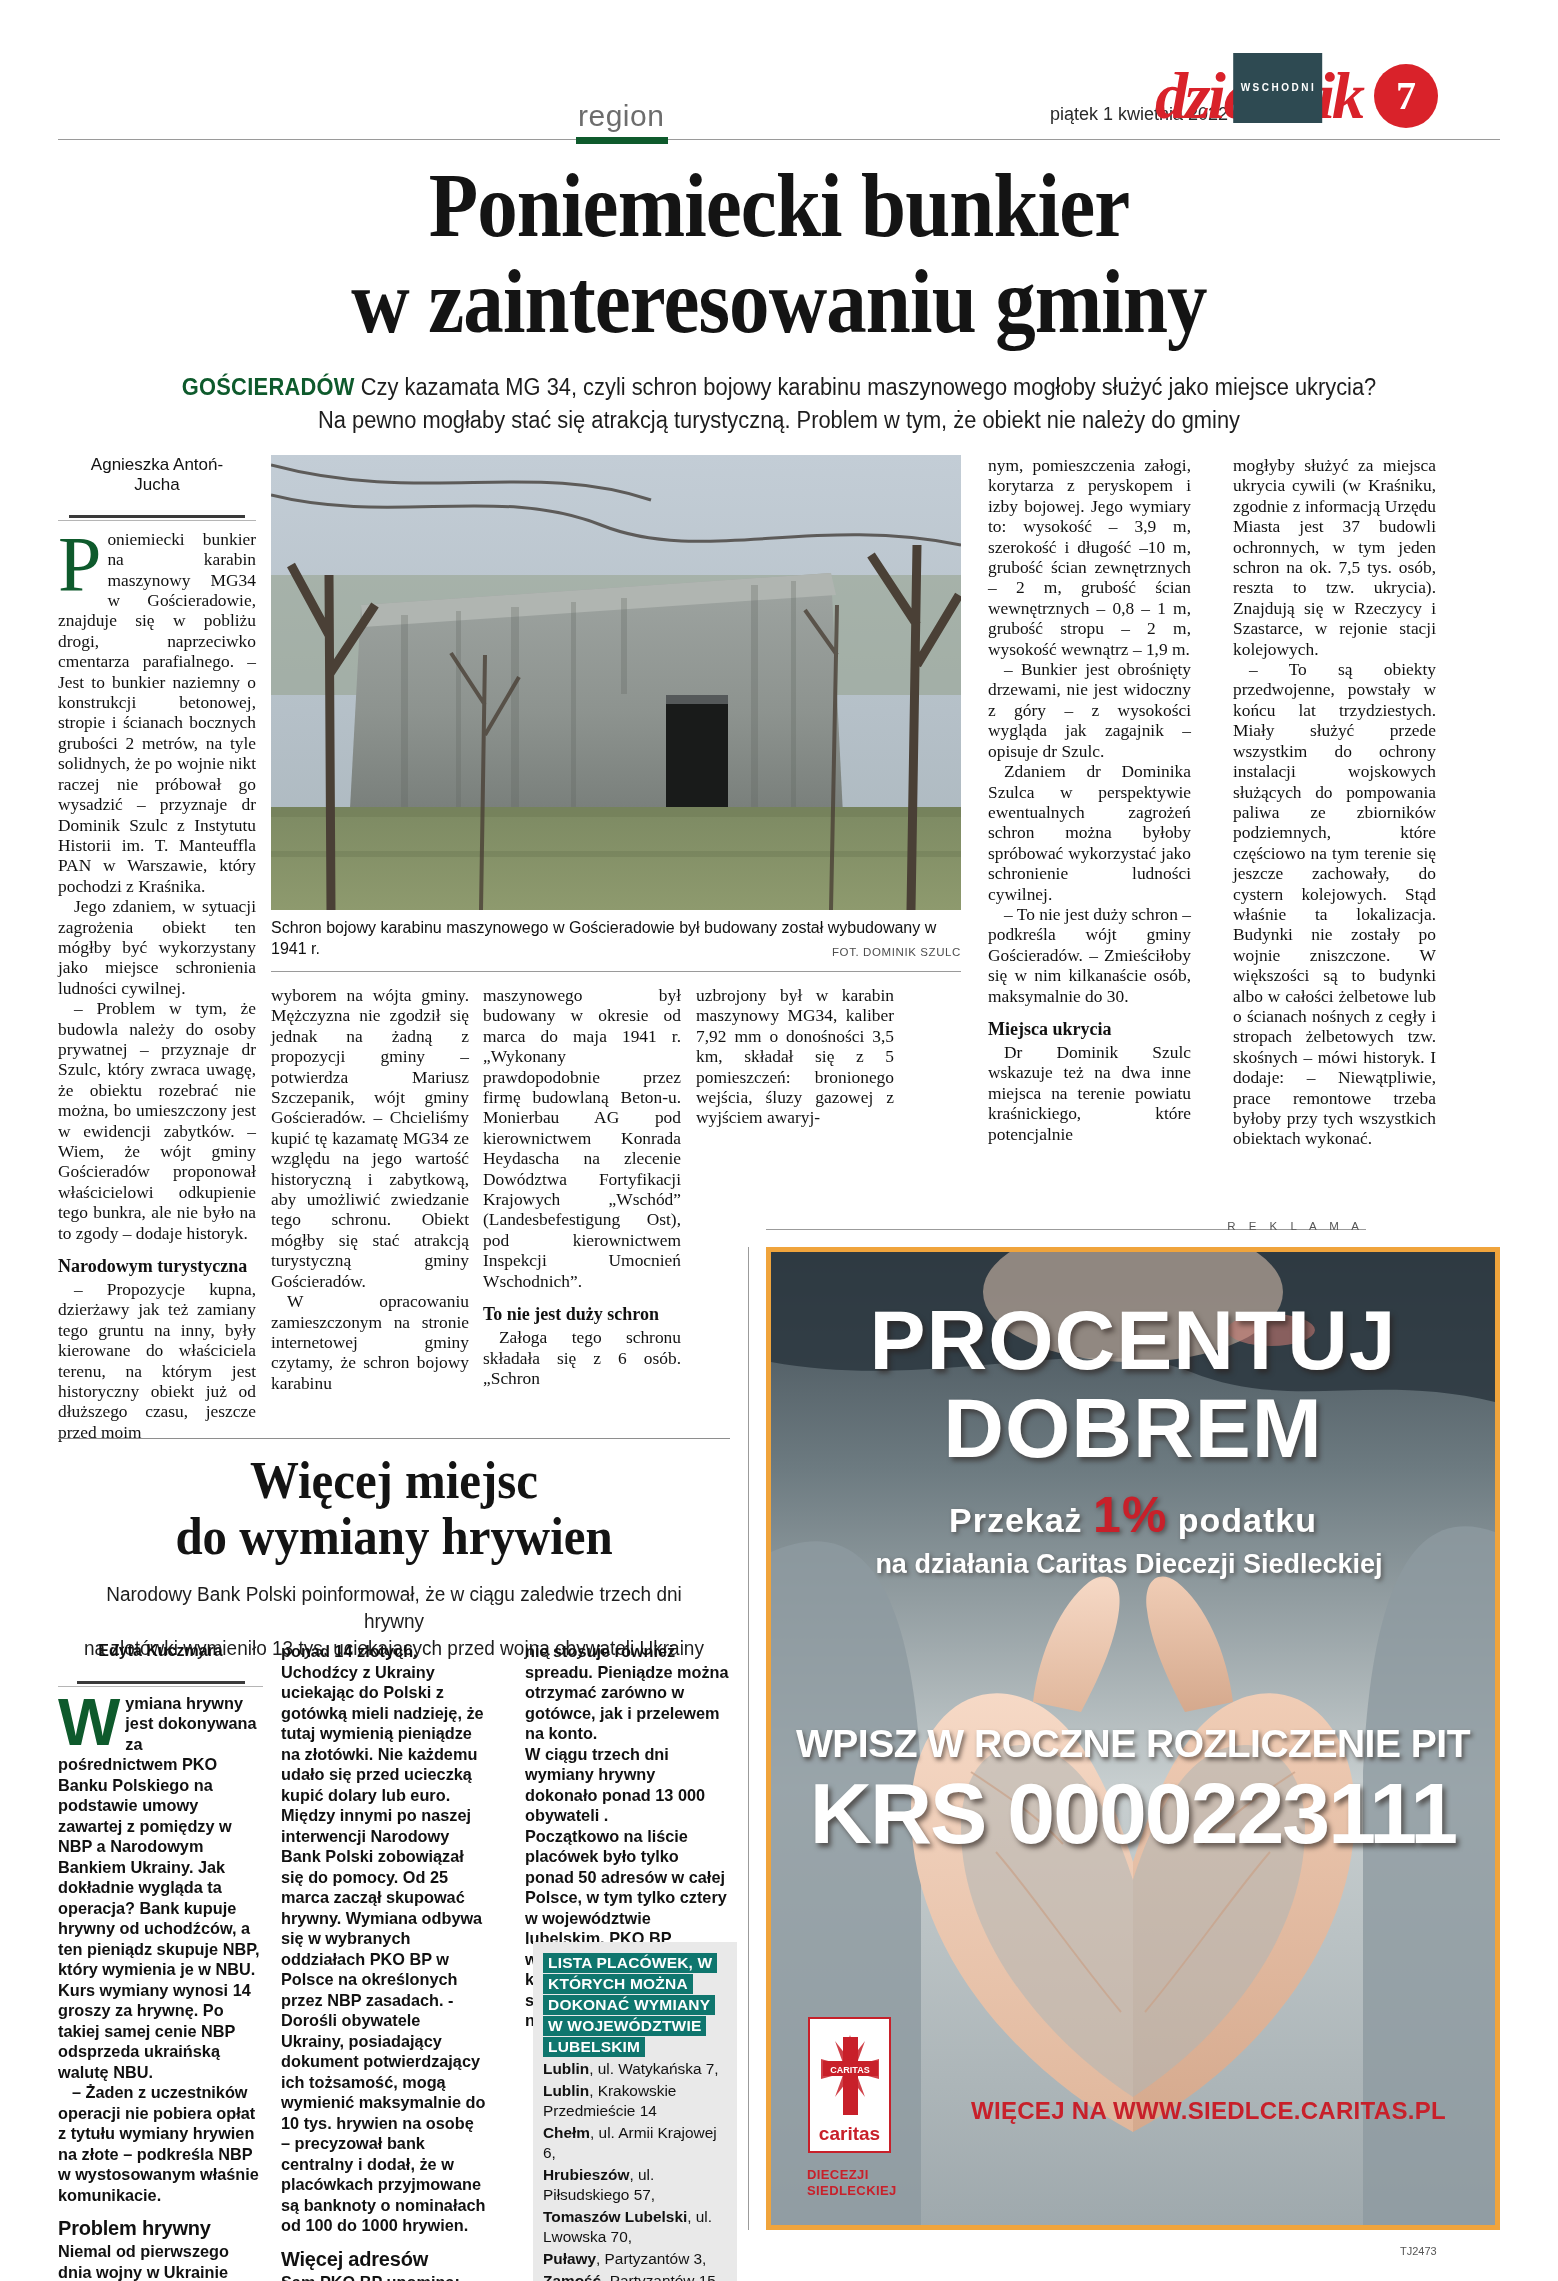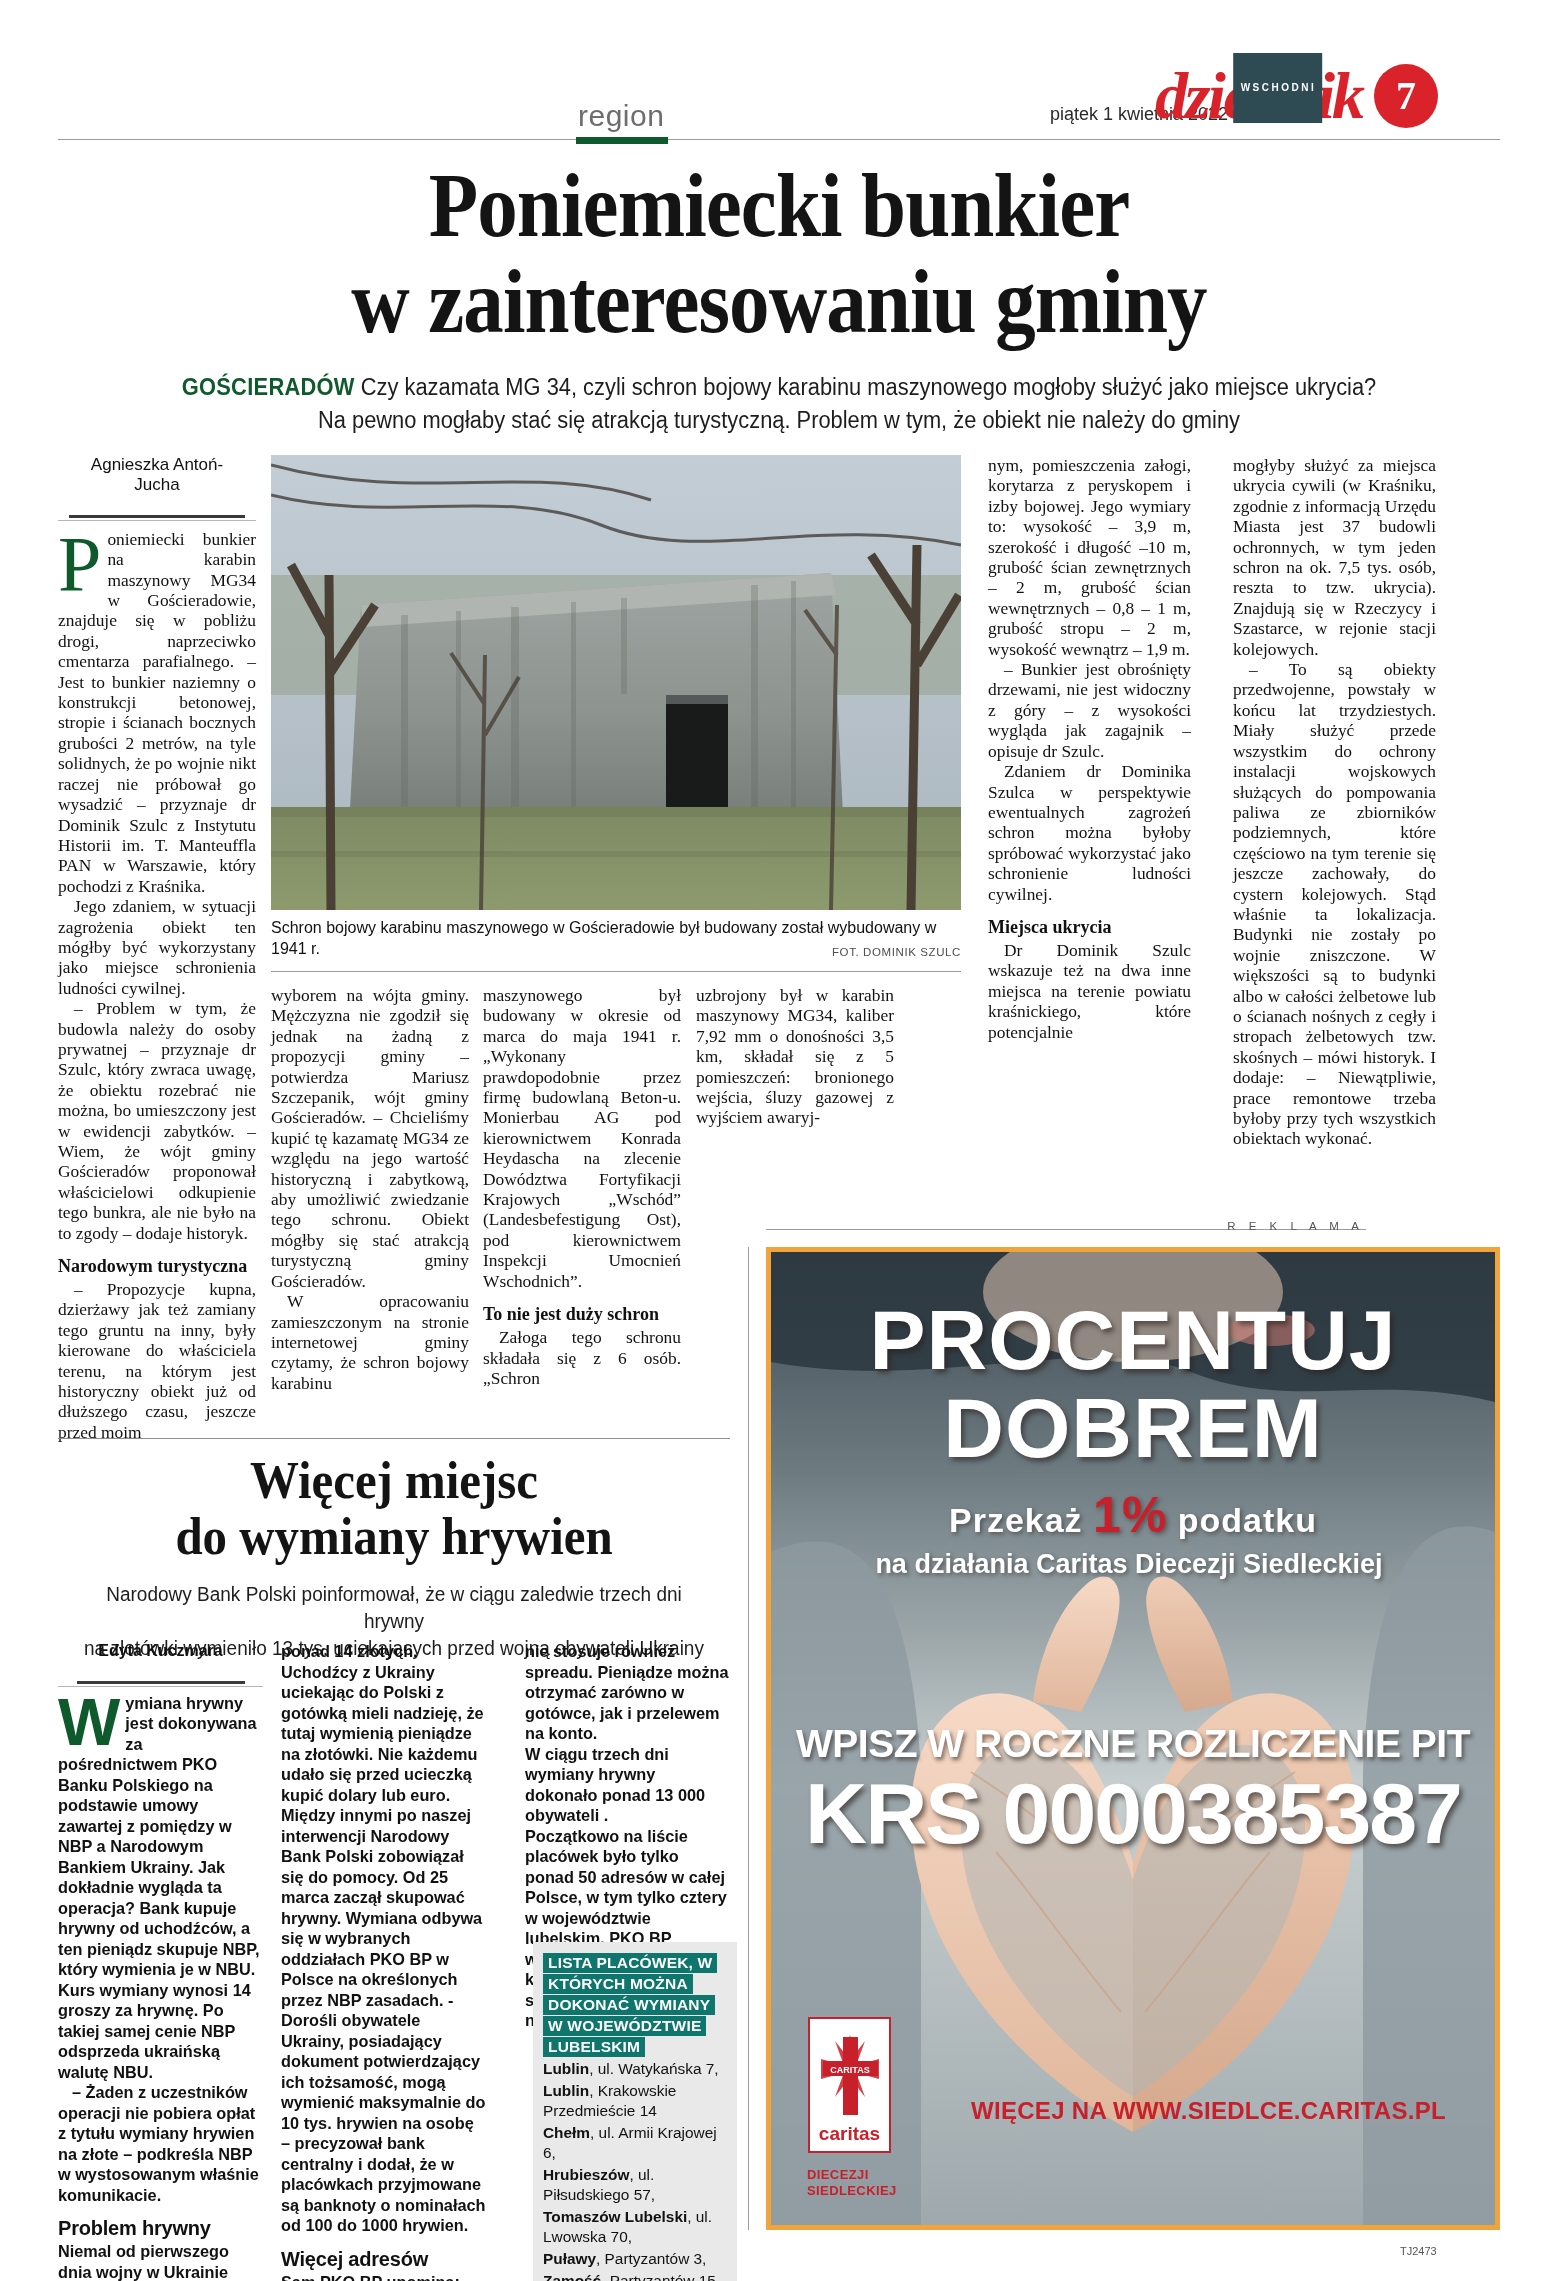--- a/index.html
+++ b/index.html
@@ -414,20 +414,21 @@
     </div>
 
     <div class="col" style="left:638px; top:530px; width:198px;">
       <p class="noind">uzbrojony był w karabin maszynowy MG34, kaliber 7,92 mm o donośności 3,5 km, składał się z 5 pomieszczeń: bronionego wejścia, śluzy gazowej z wyjściem awaryj-</p>
     </div>
 
     <div class="col" style="left:930px; width:203px;">
       <p class="noind">nym, pomieszczenia załogi, korytarza z peryskopem i izby bojowej. Jego wymiary to: wysokość – 3,9 m, szerokość i długość –10 m, grubość ścian zewnętrznych – 2 m, grubość ścian wewnętrznych – 0,8 – 1 m, grubość stropu – 2 m, wysokość wewnątrz – 1,9 m.</p>
       <p>– Bunkier jest obrośnięty drzewami, nie jest widoczny z góry – z wysokości wygląda jak zagajnik – opisuje dr Szulc.</p>
       <p>Zdaniem dr Dominika Szulca w perspektywie ewentualnych zagrożeń schron można byłoby spróbować wykorzystać jako schronienie ludności cywilnej.</p>
+      <p>– To nie jest duży schron – podkreśla wójt gminy Gościeradów. – Zmieściłoby się w nim kilkanaście osób, maksymalnie do 30.</p>
       <div class="subhead">Miejsca ukrycia</div>
       <p>Dr Dominik Szulc wskazuje też na dwa inne miejsca na terenie powiatu kraśnickiego, które potencjalnie</p>
     </div>
 
     <div class="col" style="left:1175px; width:203px;">
       <p class="noind">mogłyby służyć za miejsca ukrycia cywili (w Kraśniku, zgodnie z informacją Urzędu Miasta jest 37 budowli ochronnych, w tym jeden schron na ok. 7,5 tys. osób, reszta to tzw. ukrycia). Znajdują się w Rzeczycy i Szastarce, w rejonie stacji kolejowych.</p>
       <p>– To są obiekty przedwojenne, powstały w końcu lat trzydziestych. Miały służyć przede wszystkim do ochrony instalacji wojskowych służących do pompowania paliwa ze zbiorników podziemnych, które częściowo na tym terenie się jeszcze zachowały, do cystern kolejowych. Stąd właśnie ta lokalizacja. Budynki nie zostały po wojnie zniszczone. W większości są to budynki albo w całości żelbetowe lub o ścianach nośnych z cegły i stropach żelbetowych tzw. skośnych – mówi historyk. I dodaje: – Niewątpliwie, prace remontowe trzeba byłoby przy tych wszystkich obiektach wykonać.</p>
     </div>
   </div>
 
@@ -484,21 +485,21 @@
       <span>PROCENTUJ</span>
       <span class="t2">DOBREM</span>
     </div>
 
     <div class="ad-sub1">
       <span>Przekaż </span><span class="pct">1%</span><span> podatku</span>
     </div>
     <div class="ad-sub2">na działania Caritas Diecezji Siedleckiej</div>
 
     <div class="ad-pit">WPISZ W ROCZNE ROZLICZENIE PIT</div>
-    <div class="ad-krs">KRS 0000385387</div>
+    <div class="ad-krs">KRS 0000223111</div>
 
     <div class="caritas-logo">
       <svg width="70" height="92" viewBox="0 0 70 92">
         <g fill="#c8202a">
           <rect x="28" y="6" width="15" height="78"></rect>
           <rect x="8" y="30" width="55" height="15"></rect>
           <g opacity=".85">
             <path d="M35 4 L41 24 L35 30 L29 24 Z"></path>
             <path d="M6 28 L28 34 L28 42 L6 48 Z"></path>
             <path d="M64 28 L42 34 L42 42 L64 48 Z"></path>

